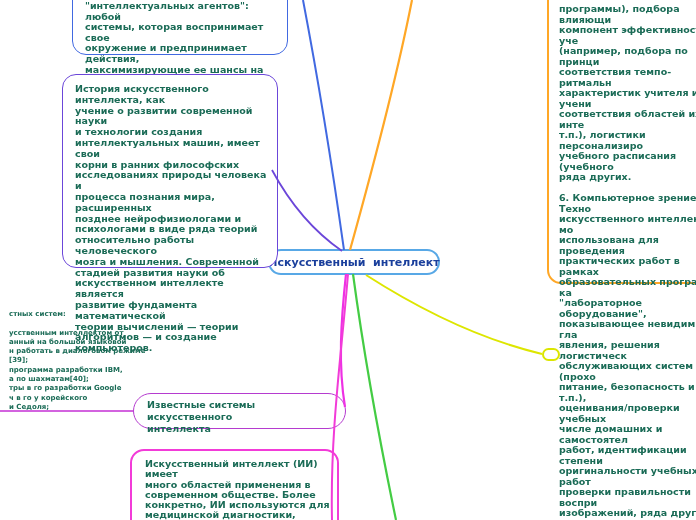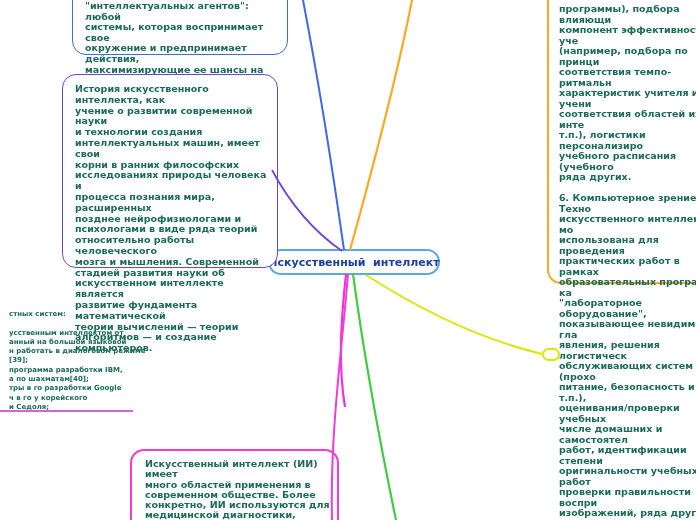--- a/index.html
+++ b/index.html
@@ -102,20 +102,24 @@
 усственным интеллектом от
 анный на большой языковой
 н работать в диалоговом режиме
 [39];
 программа разработки IBM,
 а по шахматам[40];
 тры в го разработки Google
 ч в го у корейского
 и Седоля;</div>
 
+  <div class="box known-box" style="border-color: rgb(181, 59, 207);">
+    <span class="txt" style="color: rgb(26, 107, 86);">Известные системы искусственного
+интеллекта</span>
+  </div>
 
   <div class="box usage-box" style="border-color: rgb(242, 59, 216);">
     <span class="txt" style="color: rgb(26, 107, 86);">Искусственный интеллект (ИИ) имеет
 много областей применения в
 современном обществе. Более
 конкретно, ИИ используются для
 медицинской диагностики,
 электронной коммерции,</span>
   </div>
 

